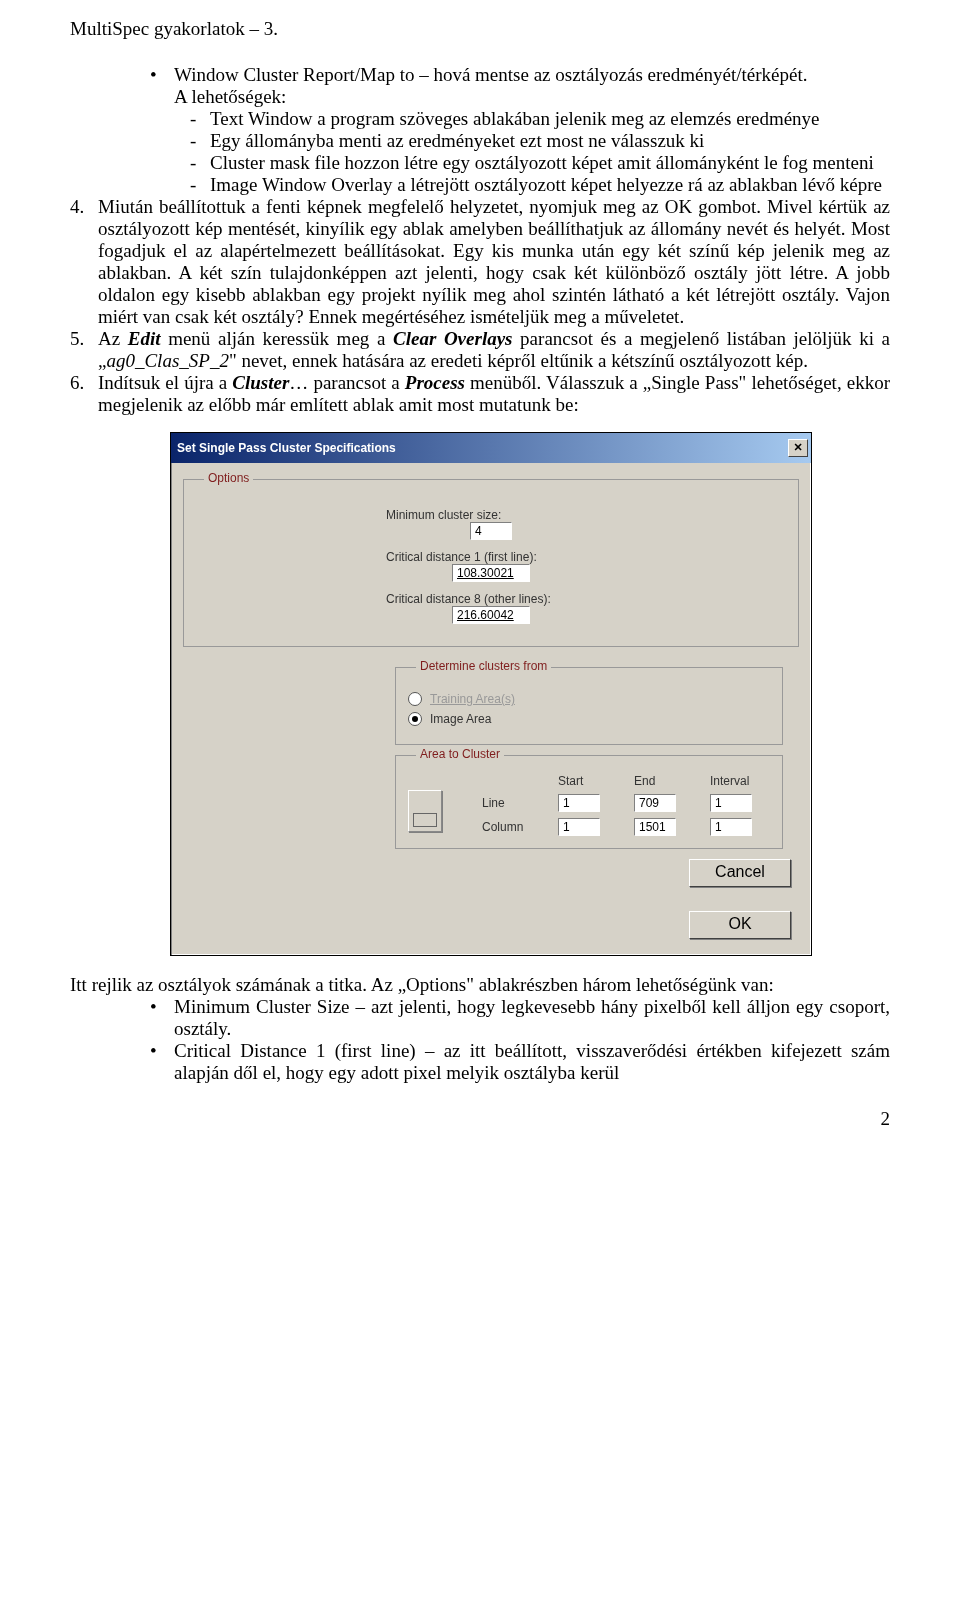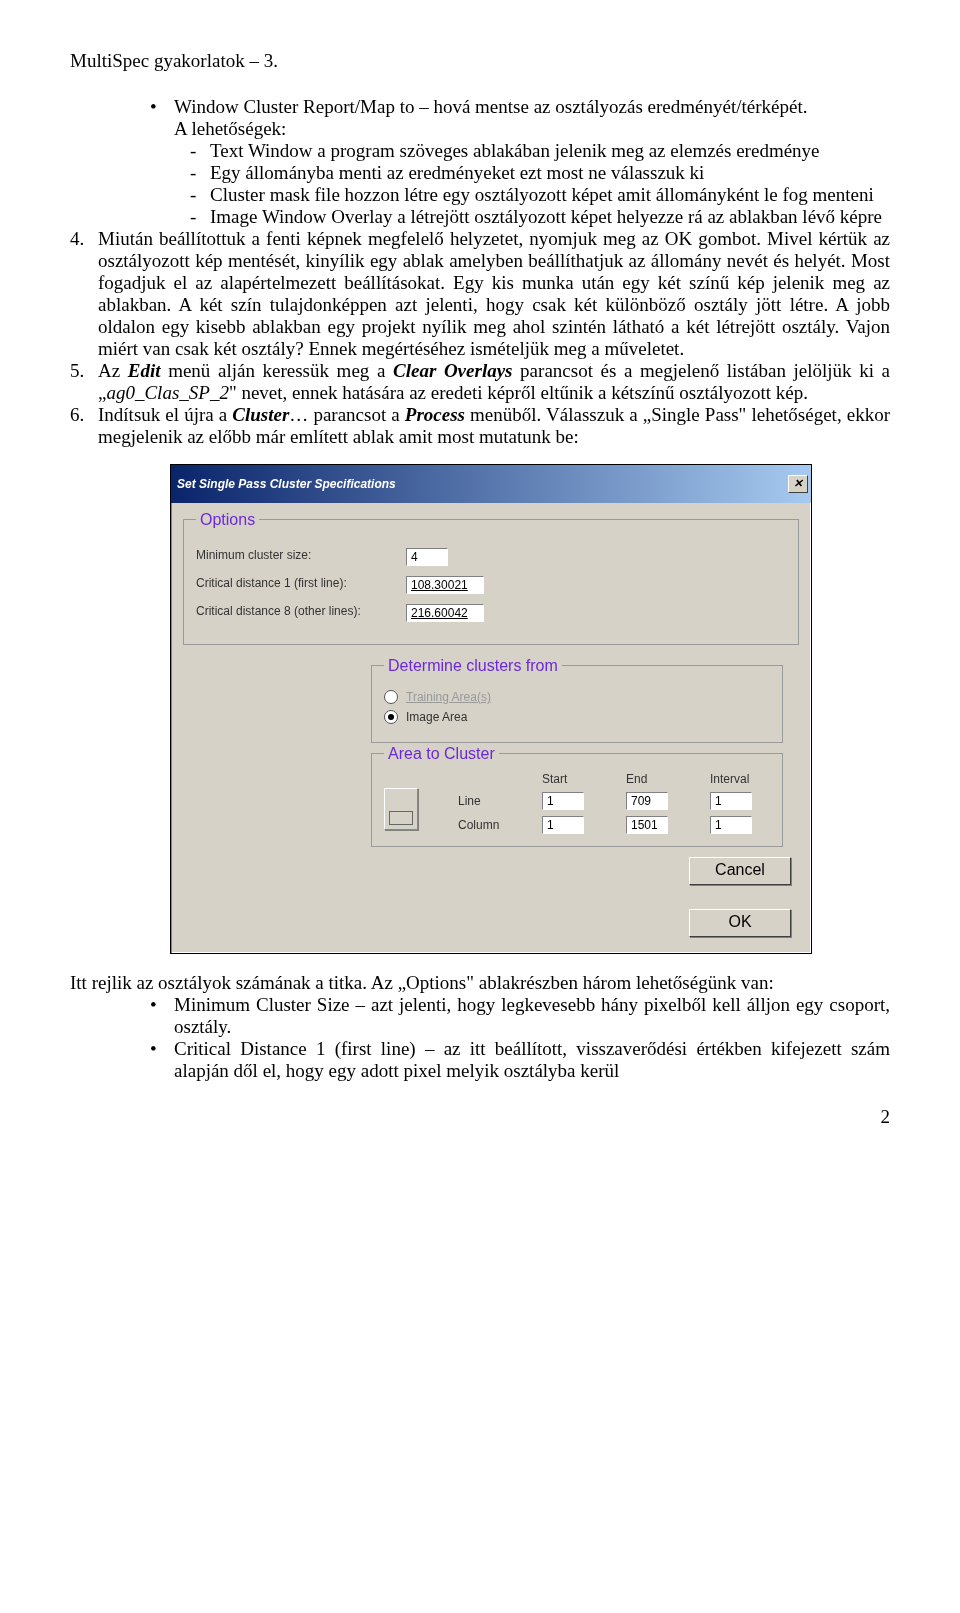--- a/index.html
+++ b/index.html
@@ -5,23 +5,22 @@
   body {
     margin: 0;
     padding: 0;
     background: #fff;
     font-family: "Times New Roman", Times, serif;
     font-size: 19px;
     color: #000;
     width: 960px;
   }
   .page {
-    padding: 30px 70px 40px 70px;
+    padding: 18px 70px 40px 70px;
     box-sizing: border-box;
-    margin-top: 20px;
   }
   .header {
     font-size: 19px;
     margin-bottom: 24px;
   }
   .justify {
     text-align: justify;
   }
   .bullet-row {
     display: flex;
@@ -73,28 +72,27 @@
     background: #d6d2c8;
     border: 1px solid #000;
     font-family: Tahoma, Arial, sans-serif;
     font-size: 12px;
     color: #333;
     box-shadow: 1px 1px 0 #808080 inset, -1px -1px 0 #fff inset;
   }
   .dlg-titlebar {
     background: linear-gradient(to right, #0a246a, #a6caf0);
     color: #fff;
-    height: 38px;
+    height: 30px;
     display: flex;
     align-items: center;
     justify-content: space-between;
     padding: 0 3px 0 6px;
     font-weight: bold;
     font-size: 12px;
-    font-style: italic;
   }
   .dlg-close {
     width: 18px;
     height: 16px;
     background: #d6d2c8;
     border: 1px solid #404040;
     border-top-color: #fff;
     border-left-color: #fff;
     color: #000;
     font-family: Arial, sans-serif;
@@ -109,29 +107,31 @@
   }
   .group {
     border: 1px solid #999;
     margin: 6px 0 12px 0;
     padding: 18px 12px 12px 12px;
     position: relative;
   }
   .group-label {
     position: absolute;
     top: -9px;
-    left: 12px;
+    left: 20px;
     background: #d6d2c8;
     padding: 0 4px;
-    font-size: 16px;
-    color: #6d28d9;
+    font-size: 12px;
+    color: #7f1d1d;
   }
   .opt-row {
     display: flex;
+    align-items: center;
     margin: 10px 0;
+    flex-direction: column;
   }
   .opt-row .lbl {
     width: 210px;
   }
   .win-input {
     background: #fff;
     border: 1px solid #404040;
     border-top-color: #808080;
     border-left-color: #808080;
     border-right-color: #fff;
@@ -168,21 +168,21 @@
     width: 6px;
     height: 6px;
     background: #000;
     border-radius: 50%;
     display: block;
   }
   .disabled-text { color: #999; text-decoration: underline; }
   .area-grid {
     display: grid;
     grid-template-columns: 60px 60px 60px 60px;
-    gap: 6px 24px;
+    gap: 6px 16px;
     align-items: center;
     margin-left: 40px;
   }
   .col-head {
     font-size: 12px;
     text-align: left;
     color: #333;
   }
   .area-icon-col {
     display: flex;

